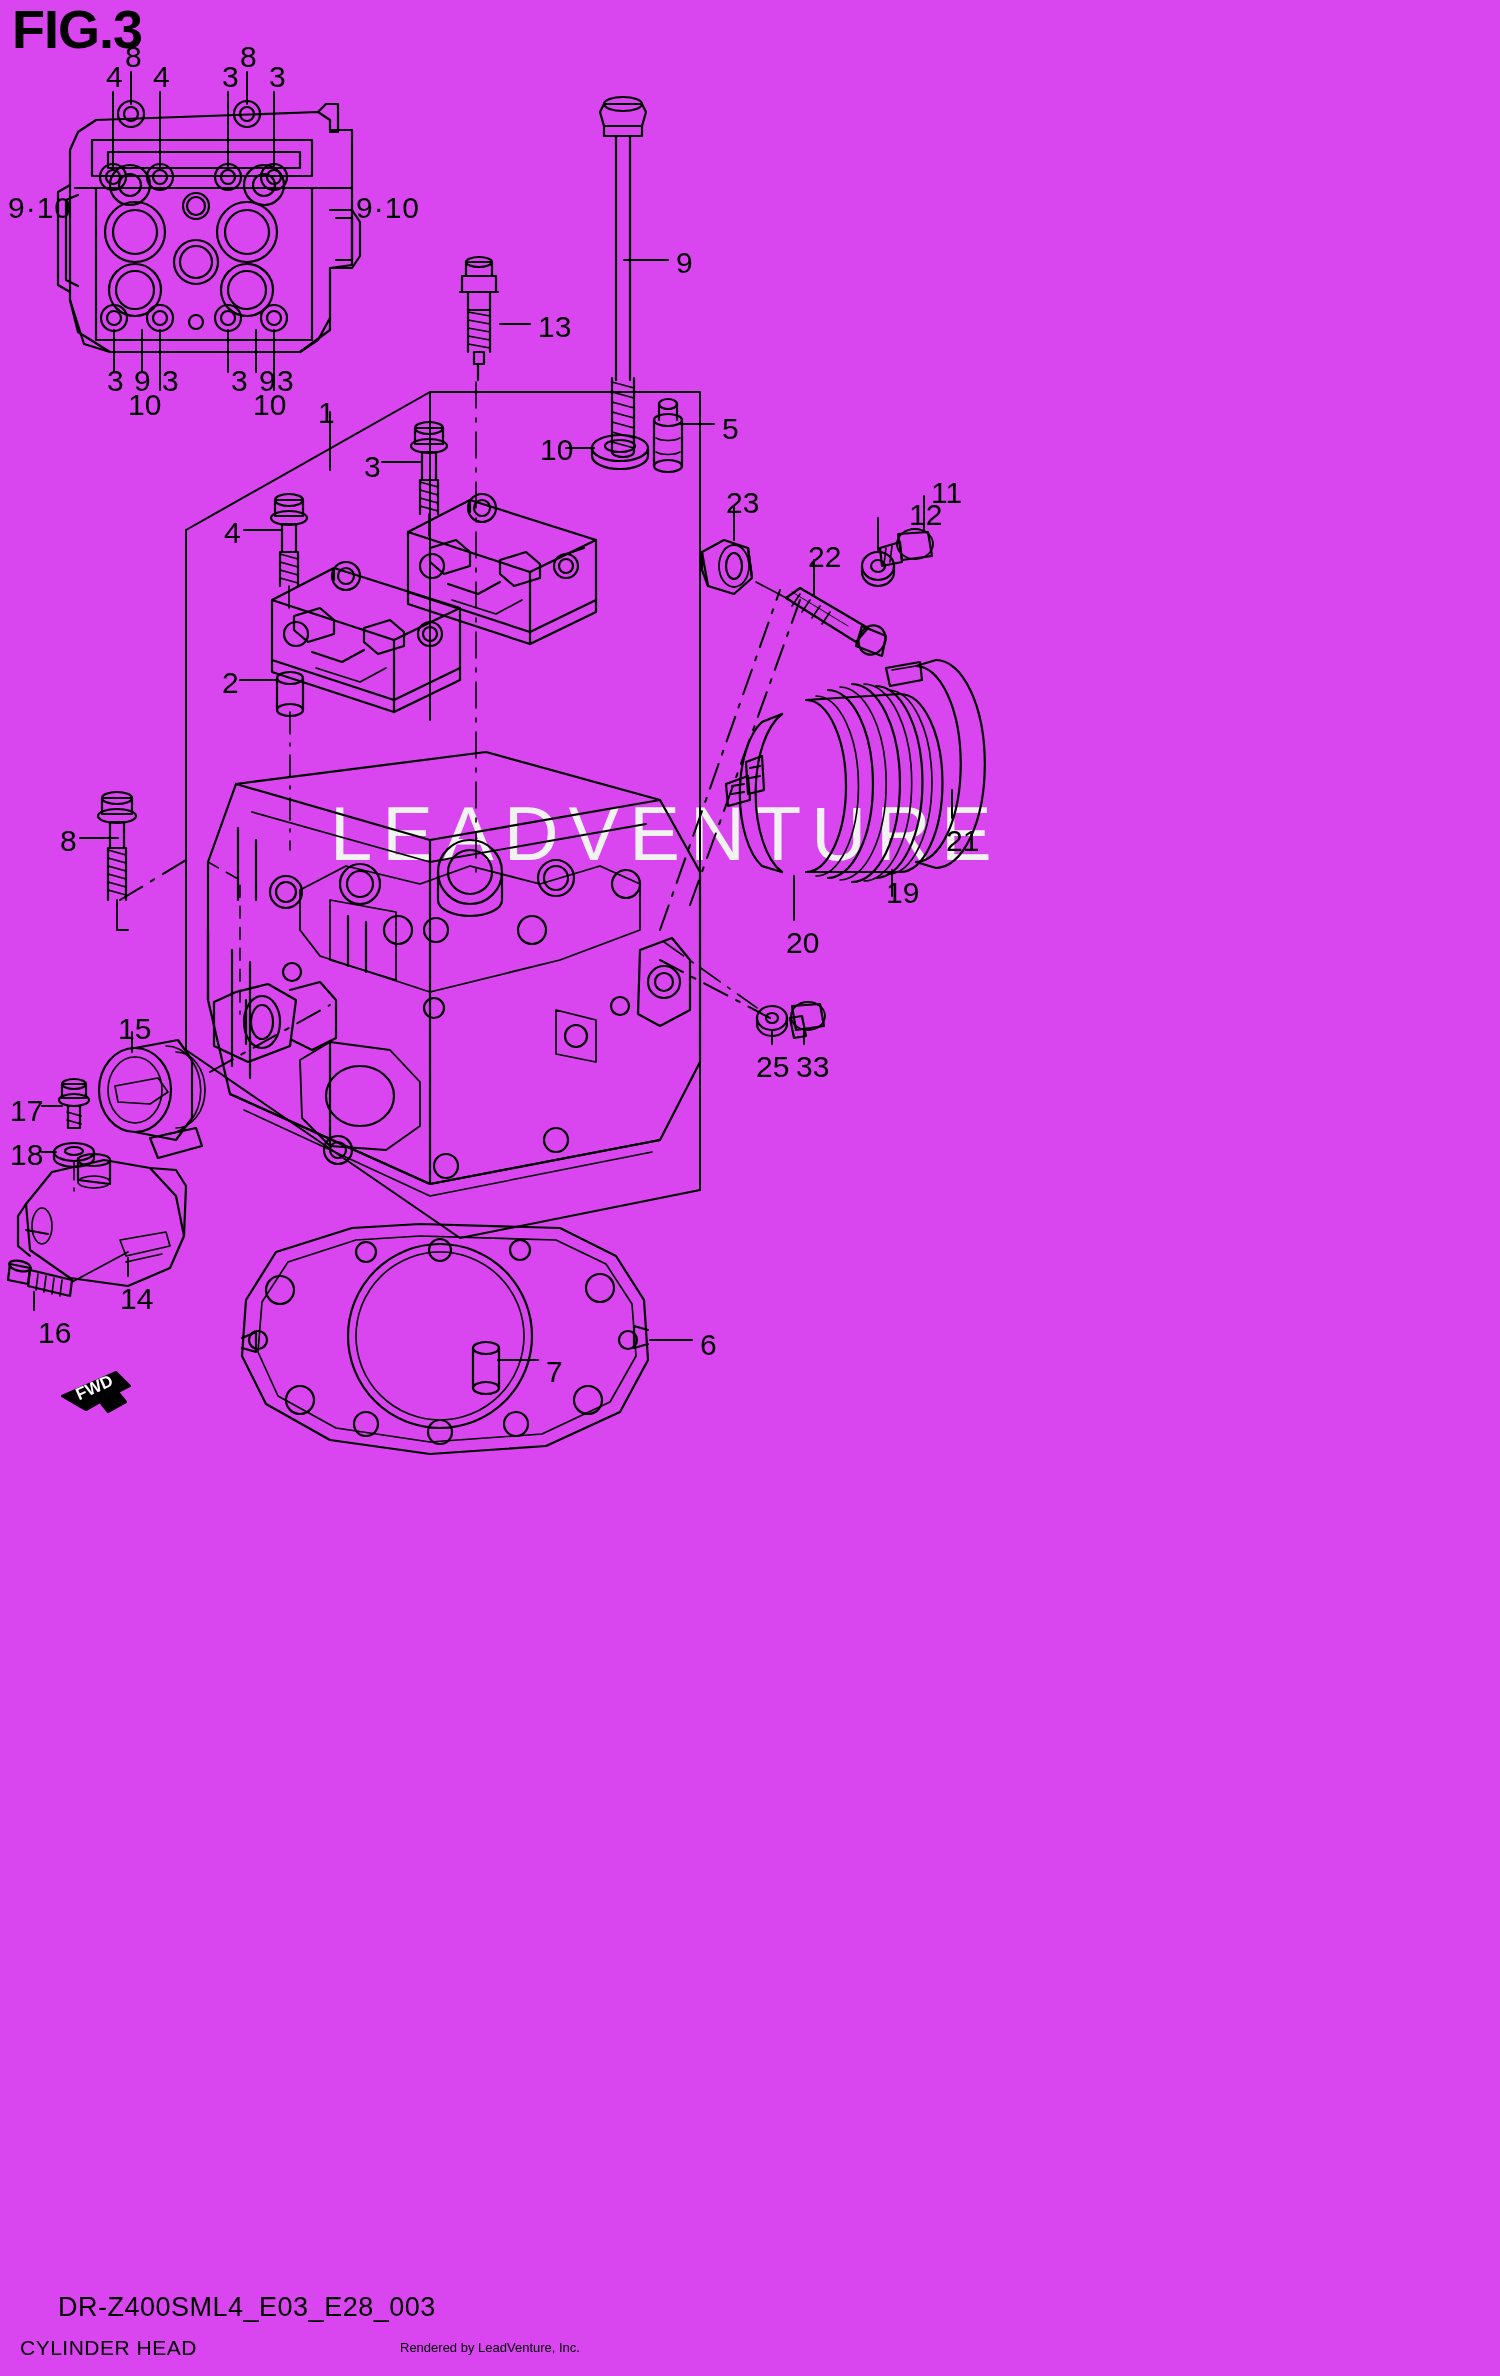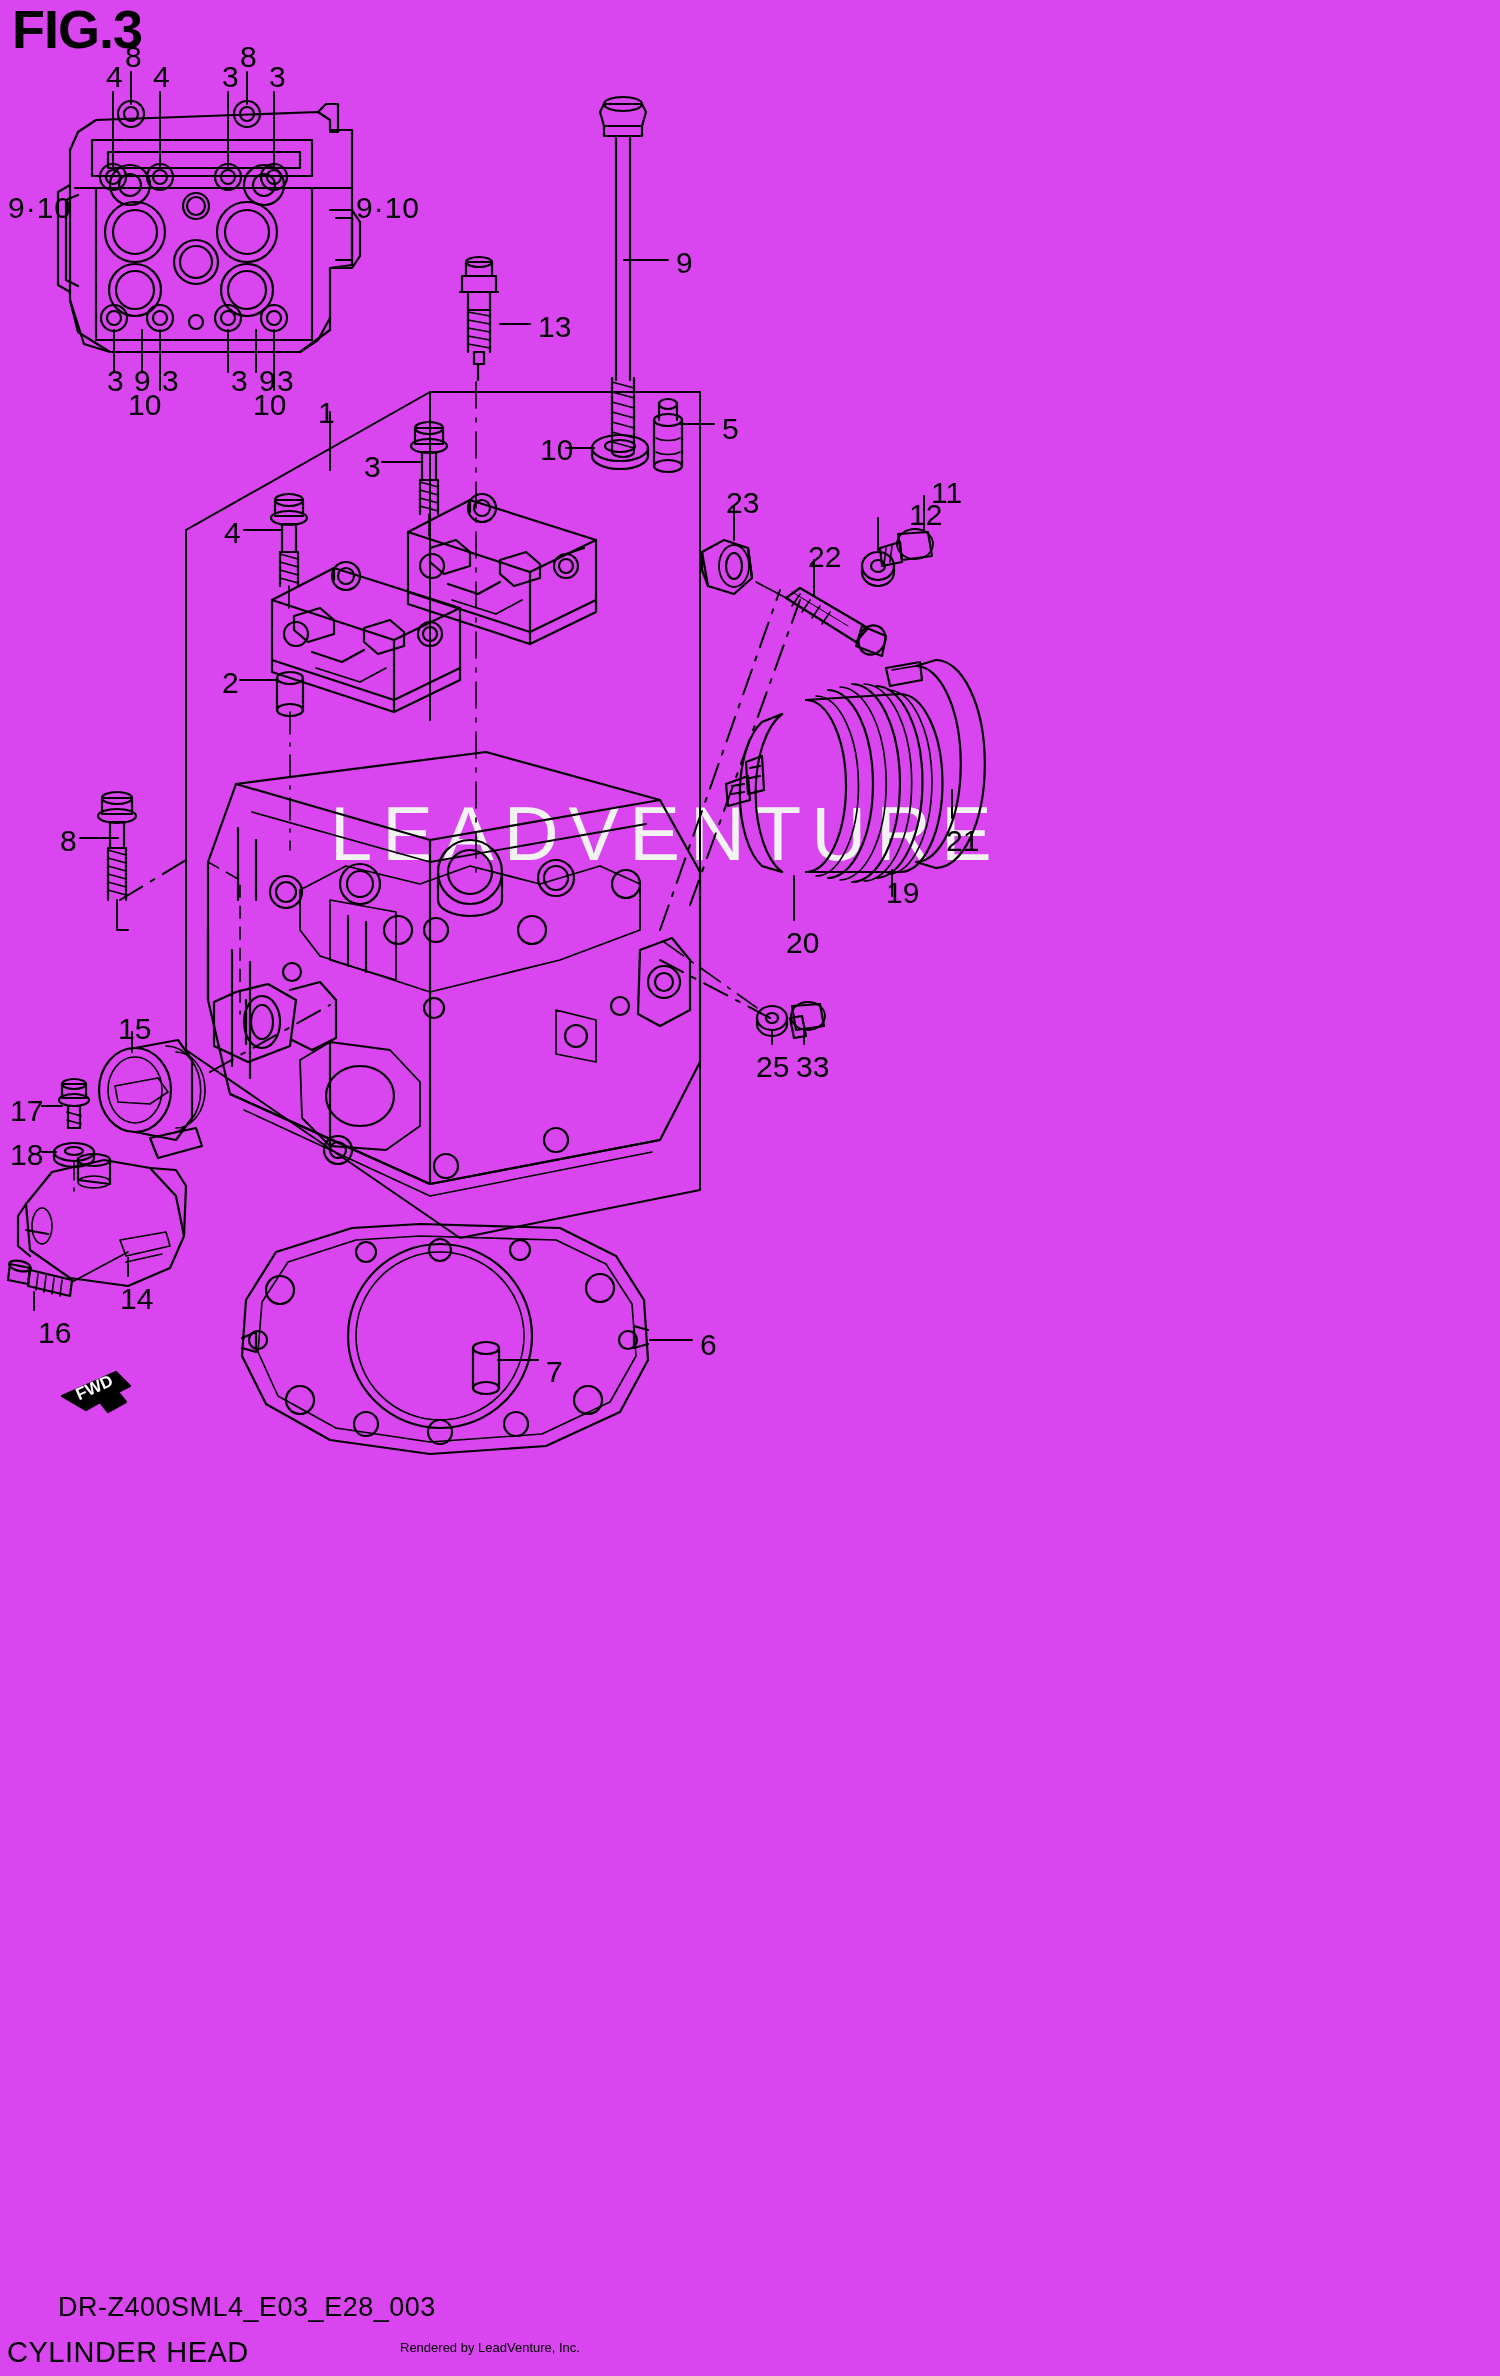--- a/index.html
+++ b/index.html
@@ -13,22 +13,22 @@
   .fig-title{
     position:absolute;left:12px;top:2px;
     font-size:54px;font-weight:bold;letter-spacing:-1px;
     font-family:"Liberation Sans", sans-serif;line-height:1;
   }
   .footer-code{
     position:absolute;left:14px;top:2292px;
     font-size:27px;font-family:"Liberation Sans", sans-serif;letter-spacing:0.5px;margin-left:44px;
   }
   .footer-name{
-    position:absolute;left:7px;top:2336px;
-    font-size:29px;font-family:"Liberation Sans", sans-serif;letter-spacing:0.5px;
+    position:absolute;left:20px;top:2336px;
+    font-size:21px;font-family:"Liberation Sans", sans-serif;letter-spacing:0.5px;
   }
   .footer-credit{
     position:absolute;left:400px;top:2340px;
     font-size:13px;font-family:"Liberation Sans", sans-serif;
   }
 
   
   .callout{
     position:absolute;font-size:30px;line-height:1;
     font-family:"Liberation Sans", sans-serif;

